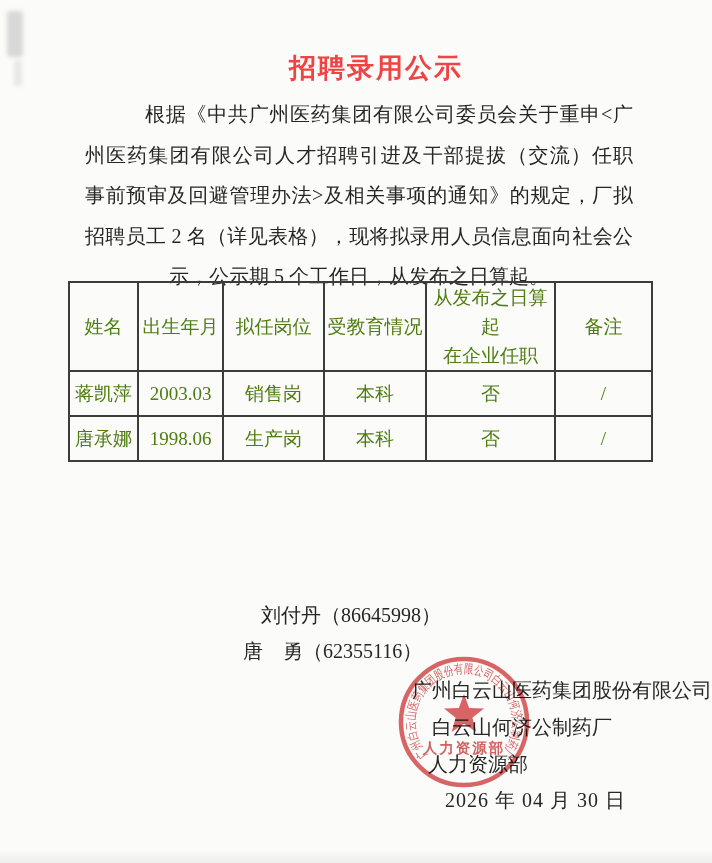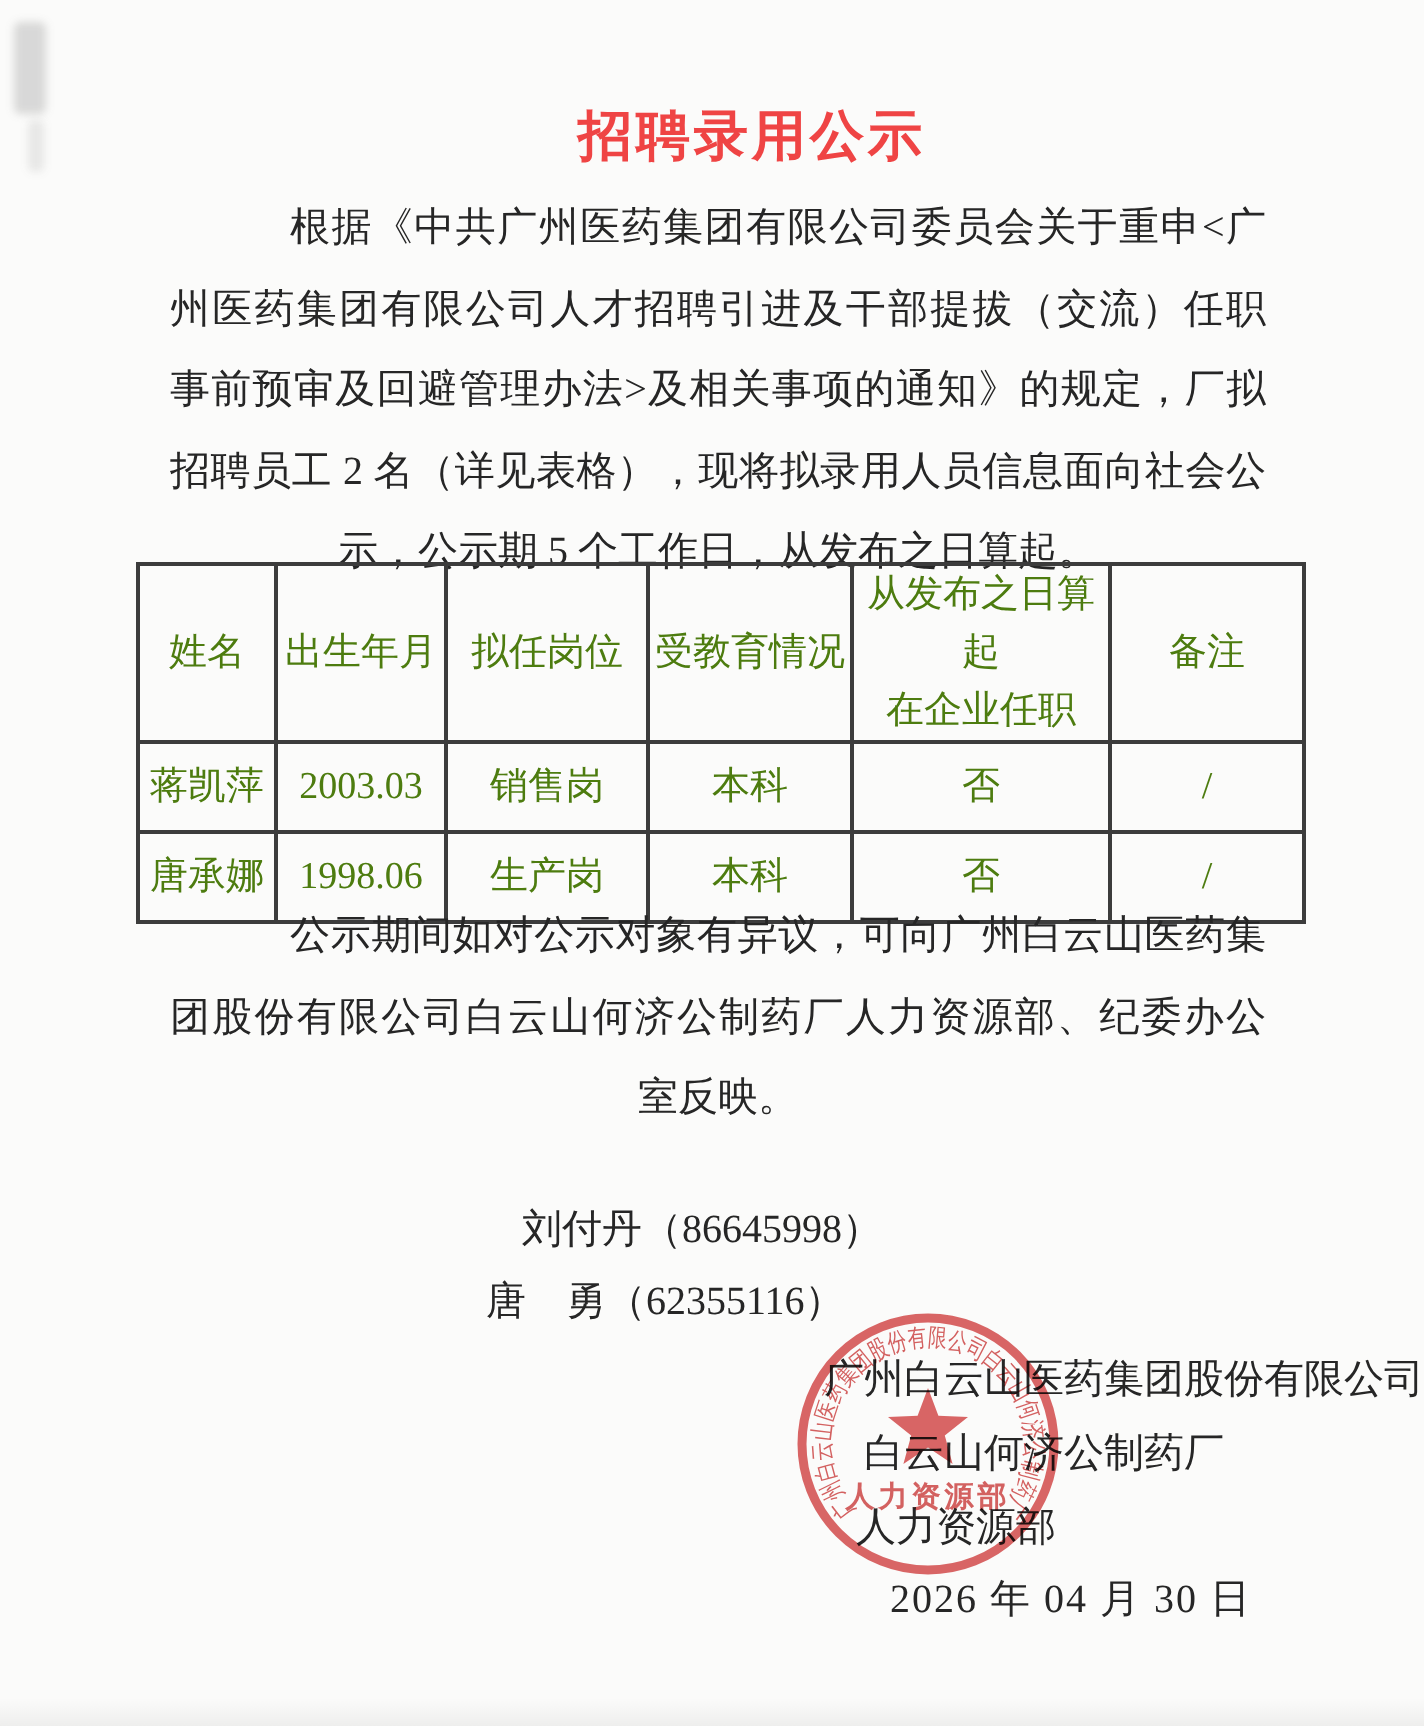--- a/index.html
+++ b/index.html
@@ -114,25 +114,20 @@
         <td>唐承娜</td>
         <td>1998.06</td>
         <td>生产岗</td>
         <td>本科</td>
         <td>否</td>
         <td>/</td>
       </tr>
     </tbody>
   </table>
 
-  <div class="para" id="para2">
-    <div class="ln fill indent">公示期间如对公示对象有异议，可向广州白云山医药集</div>
-    <div class="ln fill">团股份有限公司白云山何济公制药厂人力资源部、纪委办公</div>
-    <div class="ln">室反映。</div>
-  </div>
 
   <div class="contact" id="contact2">刘付丹（86645998）</div>
   <div class="contact" id="contact3">唐　勇（62355116）</div>
 
   <div class="sig" id="sig-company">广州白云山医药集团股份有限公司</div>
   <div class="sig" id="sig-factory">白云山何济公制药厂</div>
   <div class="sig" id="sig-dept">人力资源部</div>
   <div class="sig" id="sig-date">2026 年 04 月 30 日</div>
 
   <svg class="seal" viewBox="0 0 138 138" xmlns="http://www.w3.org/2000/svg">

